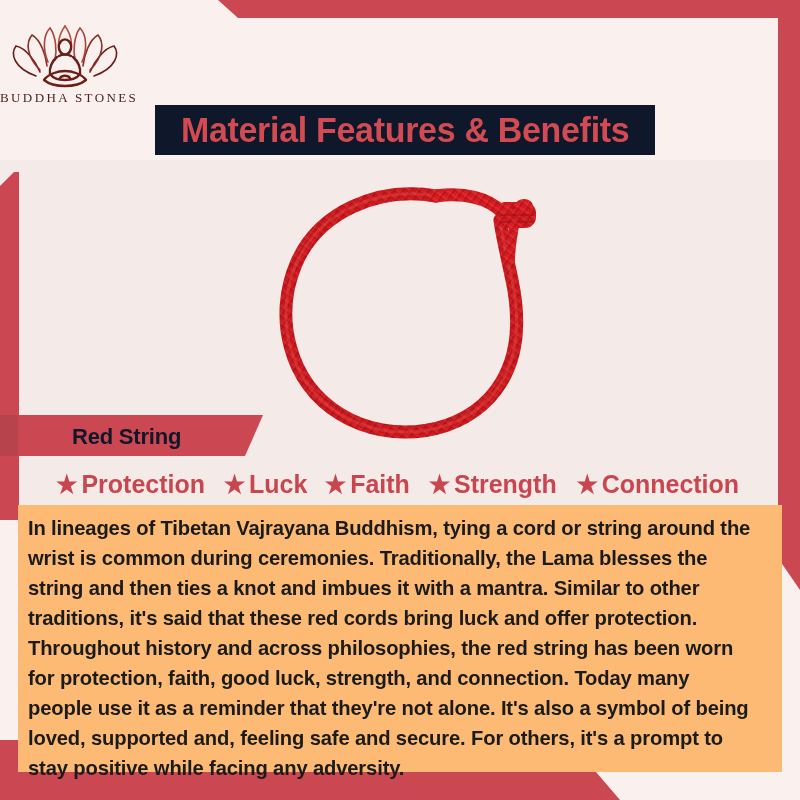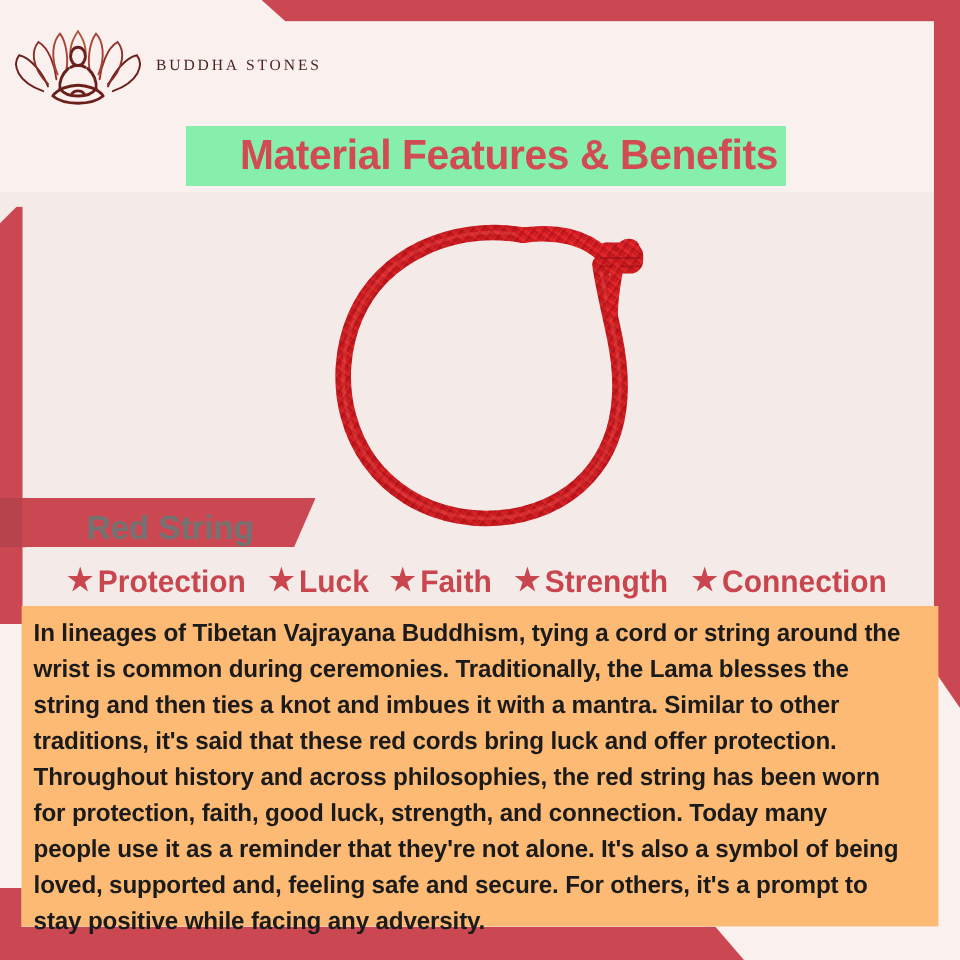--- a/index.html
+++ b/index.html
@@ -65,42 +65,41 @@
     width: 800px; height: 345px;
     background: #f4eae8;
   }
 
   
   .logo-wrap {
     position: absolute;
     left: 0; top: 18px;
     width: 708px;
     display: flex;
-    flex-direction: row;
-    align-items: center;
+    flex-direction: column;
   }
   .logo-mark { width: 130px; height: 70px; display: block; }
   .logo-text {
     margin-top: 2px;
     font-family: "Liberation Serif", serif;
     font-size: 13px;
     letter-spacing: 2.4px;
     color: #4a2320;
     font-weight: 400;
   }
 
   
   .title-band {
     position: absolute;
     left: 155px; top: 105px;
     width: 500px; height: 50px;
-    background: #86efac;
+    background: #0f172a;
     display: flex;
     align-items: center;
-    justify-content: flex-end;
+    justify-content: center;
   }
   .title-text {
     color: #d24b52;
     font-size: 35px;
     font-weight: bold;
     letter-spacing: -0.3px;
     transform: scaleX(0.97);
     white-space: nowrap;
   }
 
@@ -115,22 +114,22 @@
   .rs-banner {
     position: absolute;
     left: 18px; top: 415px;
     width: 245px; height: 41px;
     background: #cb4852;
     clip-path: polygon(0 0, 245px 0, 227px 41px, 0 41px);
   }
   .rs-banner-label {
     position: absolute;
     left: 72px; top: 424px;
-    color: #737373;
-    font-size: 28px;
+    color: #0f172a;
+    font-size: 22px;
     font-weight: bold;
     letter-spacing: -0.2px;
   }
 
   
   .features {
     position: absolute;
     left: 18px; top: 464px;
     width: 760px; height: 40px;
     display: flex;

